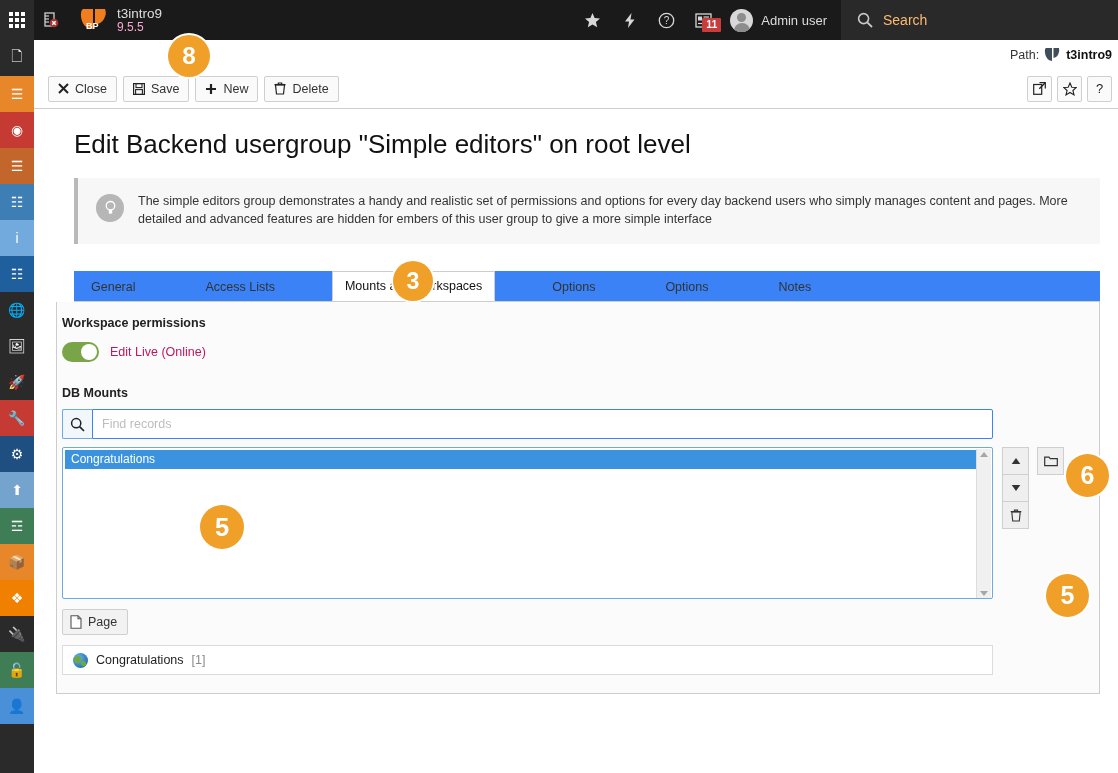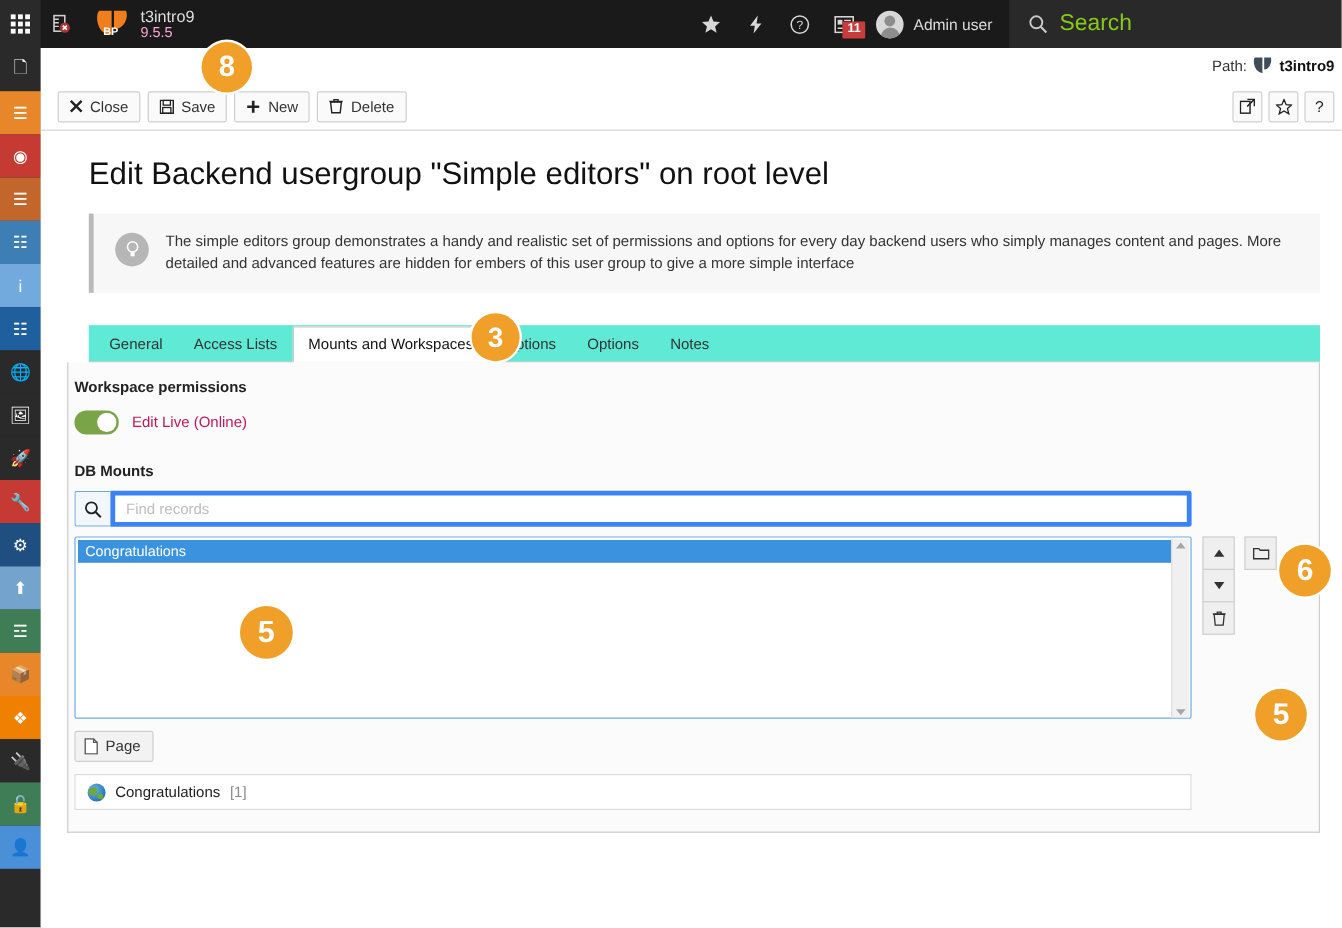--- a/index.html
+++ b/index.html
@@ -60,21 +60,21 @@
   }
   .avatar::after {
     content: ""; position: absolute; left: 3.5px; top: 14px;
     width: 16px; height: 11px; border-radius: 8px 8px 0 0; background: #8d8d8d;
   }
   .tb-username { color: #dcdcdc; font-size: 13px; }
   .tb-search {
     background: #292929; height: 40px; display: flex; align-items: center;
     gap: 10px; padding: 0 16px; width: 277px;
   }
-  .tb-search span { color: #84cc16; font-size: 19px; }
+  .tb-search span { color: #fdba74; font-size: 14px; }
 
   
   .sidebar {
     position: absolute; left: 0; top: 40px; width: 34px; height: 733px;
     background: #2a2a2a;
   }
   .sb-item {
     width: 34px; height: 36px; display: flex;
     align-items: center; justify-content: center;
     color: #fff;
@@ -124,22 +124,22 @@
   .info-ico {
     width: 28px; height: 28px; border-radius: 50%; background: #b6b6b6;
     display: flex; align-items: center; justify-content: center;
     flex-shrink: 0; margin-top: 2px;
   }
   .info-title { font-size: 15.5px; color: #222; margin: 0 0 5px; font-weight: normal; }
   .info-body { font-size: 12.5px; color: #333; line-height: 1.45; margin: 0; max-width: 950px; }
 
   .tabstrip {
     margin: 27px 18px 0 40px; border-bottom: 1px solid #cdcdcd;
-    display: flex; align-items: center; height: 31px;
-    background: #5eead4; padding-left: 4px;
+    display: flex; align-items: flex-start; height: 31px;
+    background: #3b82f6; padding-left: 4px; gap: 44px;
   }
   .tab {
     height: 30px; padding: 0 12px; font-size: 12.5px; color: #333;
     display: flex; align-items: center;
     border: 1px solid transparent; border-bottom: none; margin-bottom: -1px;
   }
   .tab.active {
     background: #fff; border-color: #cdcdcd; border-bottom: 1px solid #fff;
     color: #111;
   }
@@ -161,21 +161,21 @@
   .section-gap { height: 20px; }
   .dbm-label { font-size: 12.5px; font-weight: bold; color: #222; margin: 0 0 9px; }
 
   .searchwrap { display: flex; width: 931px; margin-bottom: 8px; }
   .search-addon {
     width: 30px; height: 30px; border: 1px solid #6daae4; border-right: none;
     background: #f2f7fc; display: flex; align-items: center; justify-content: center;
     border-radius: 2px 0 0 2px;
   }
   .search-input {
-    flex: 1; height: 30px; border: 4px solid #3b82f6; background: #fff;
+    flex: 1; height: 30px; border: 1px solid #3b82f6; background: #fff;
     border-radius: 0 2px 2px 0; padding: 0 9px; font-size: 12.5px;
     color: #333; outline: none; font-family: "Liberation Sans", sans-serif;
   }
   .search-input::placeholder { color: #bdbdbd; }
 
   .mountrow { display: flex; align-items: flex-start; gap: 9px; }
   .selectbox {
     width: 931px; height: 152px; border: 1px solid #6daae4;
     background: #fff; border-radius: 2px; position: relative; overflow: hidden;
   }

